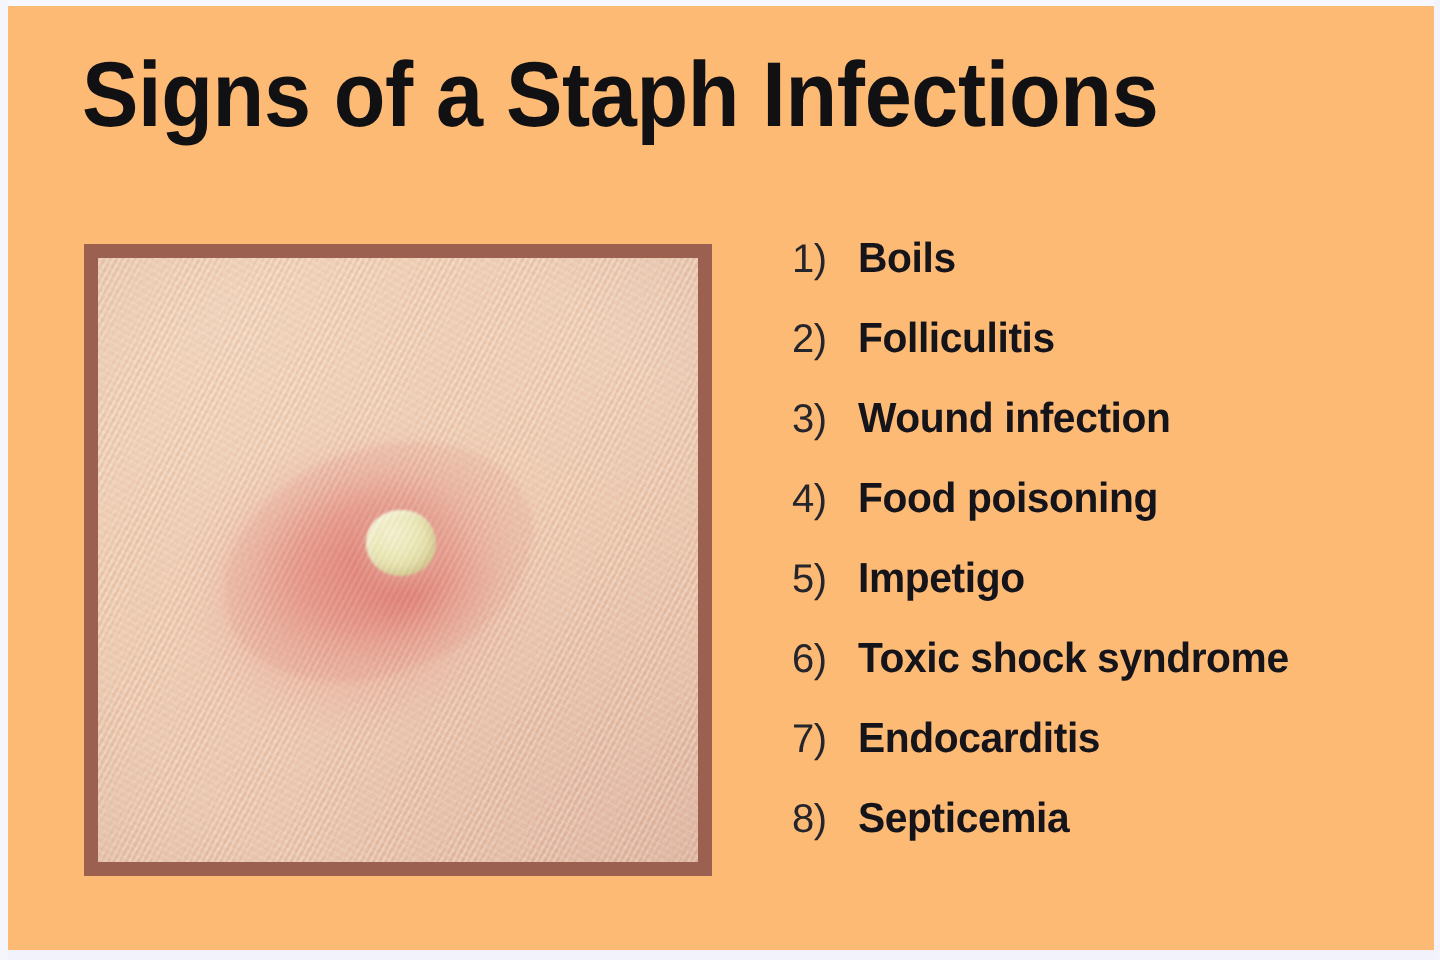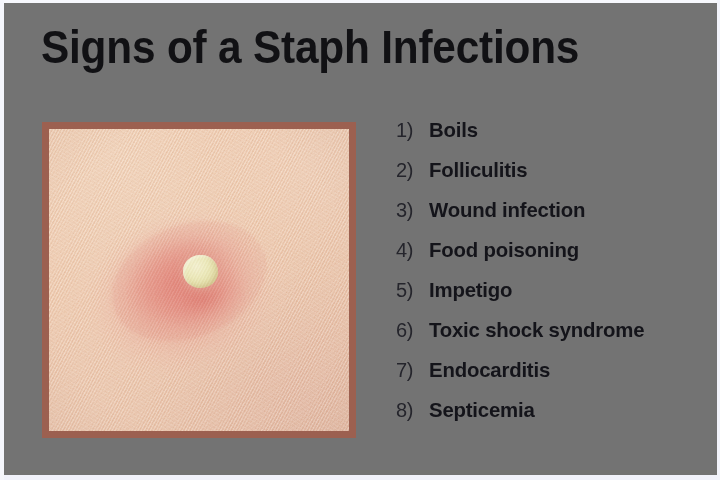--- a/index.html
+++ b/index.html
@@ -13,21 +13,21 @@
 
   body {
     font-family: "Liberation Sans", "DejaVu Sans", sans-serif;
     background: #ffffff;
   }
 
   .poster {
     position: relative;
     width: 720px;
     height: 480px;
-    background: #737373;
+    background: #fdba74;
     overflow: hidden;
   }
 
   
   .edge-top {
     position: absolute;
     top: 0; left: 0;
     width: 720px; height: 3px;
     background: #f7f8fd;
   }

